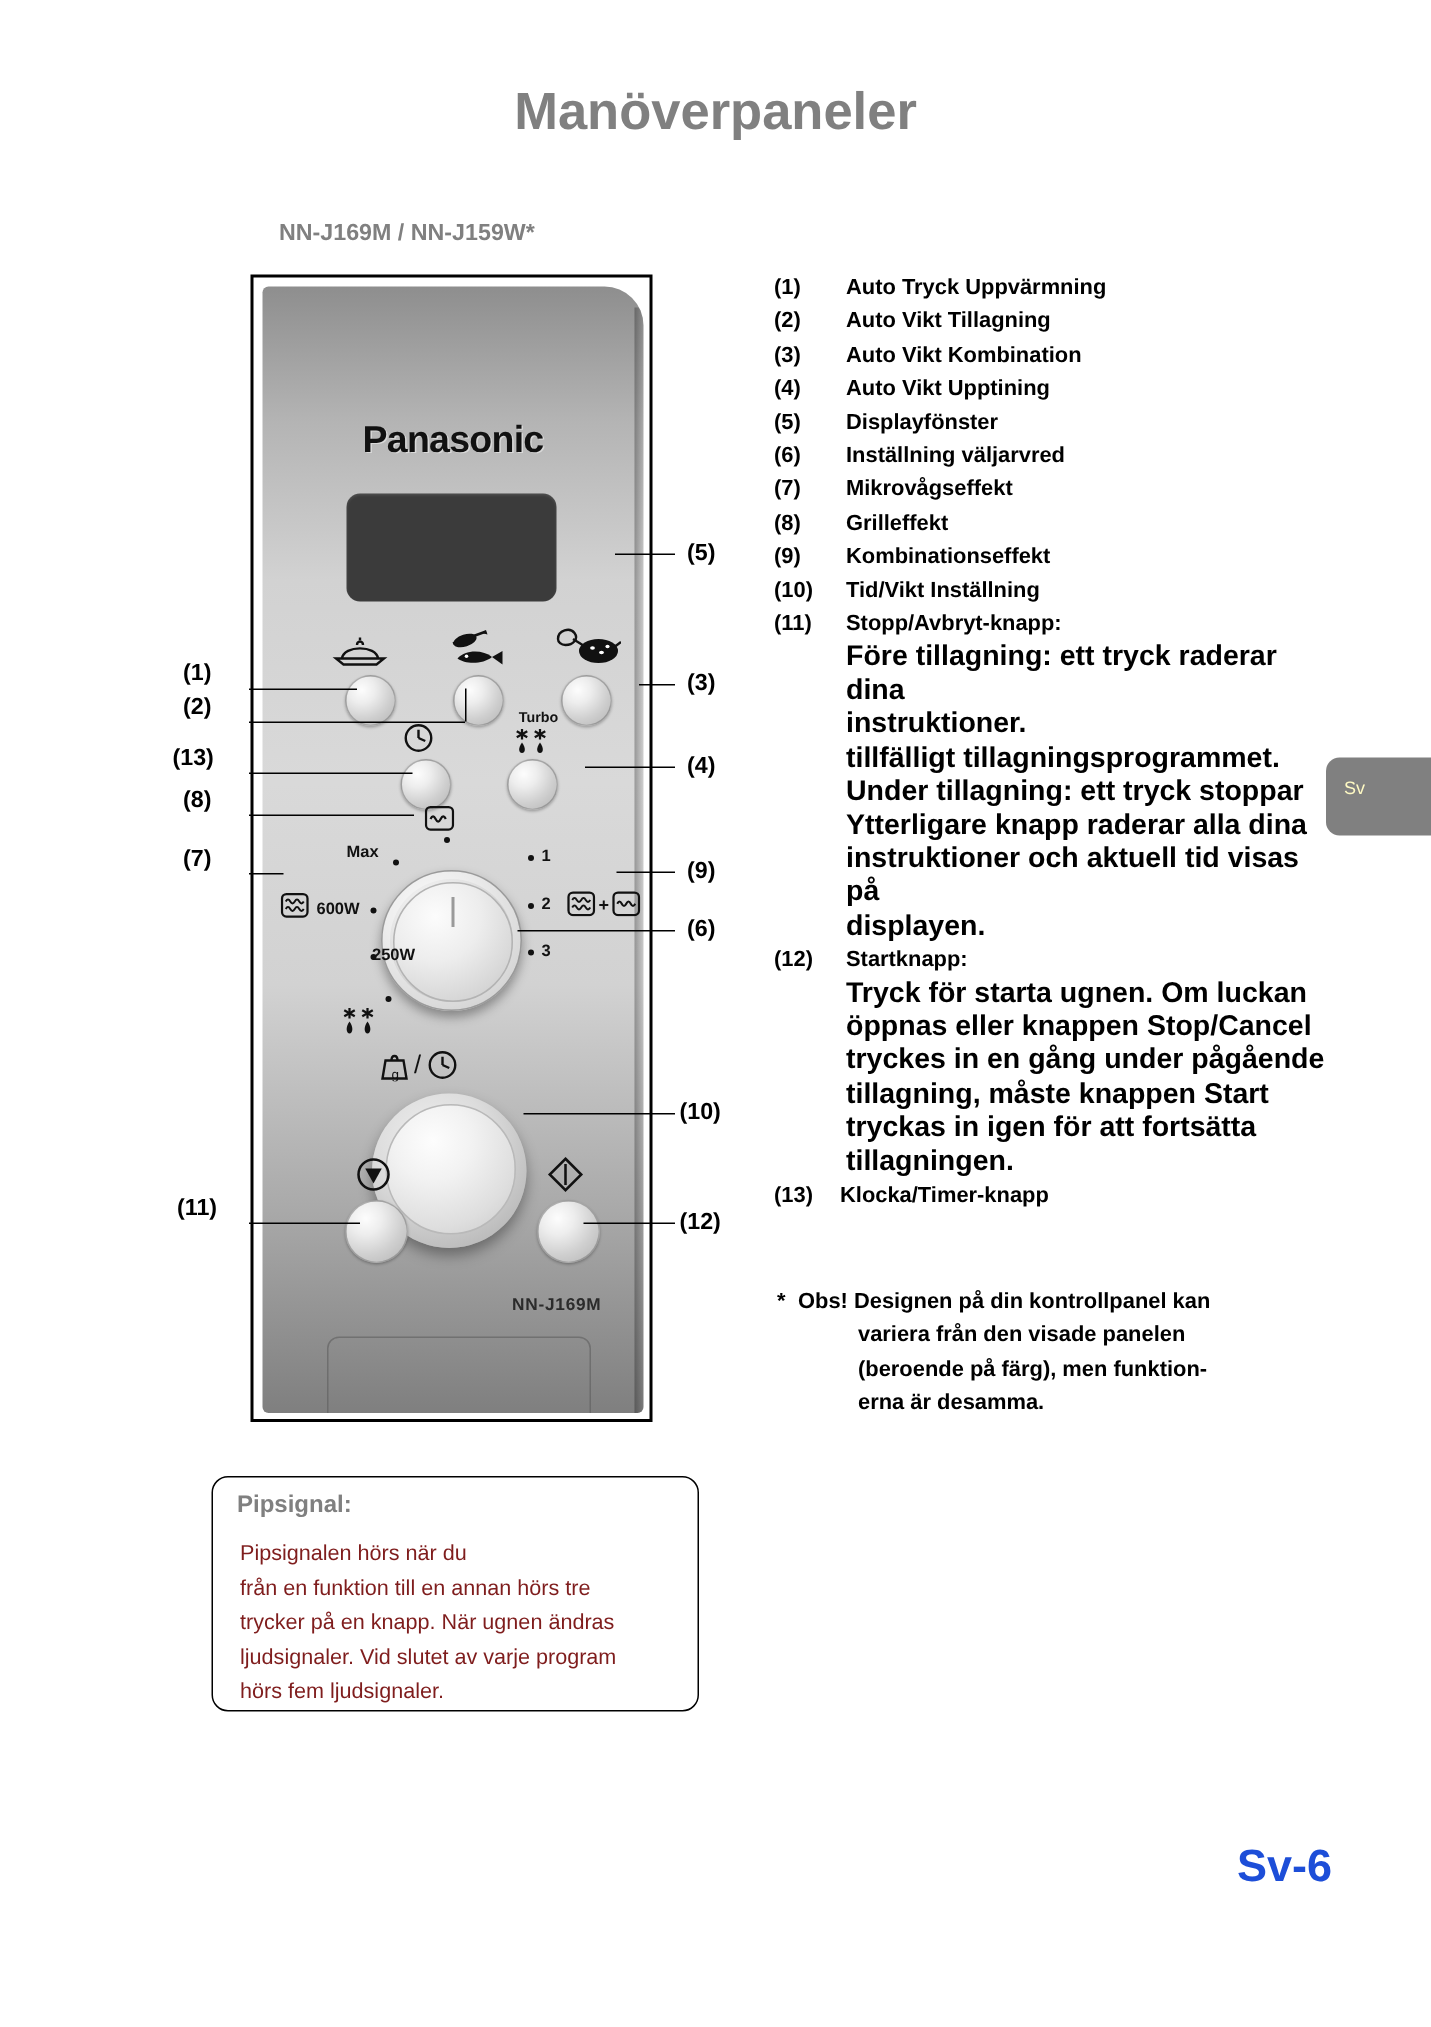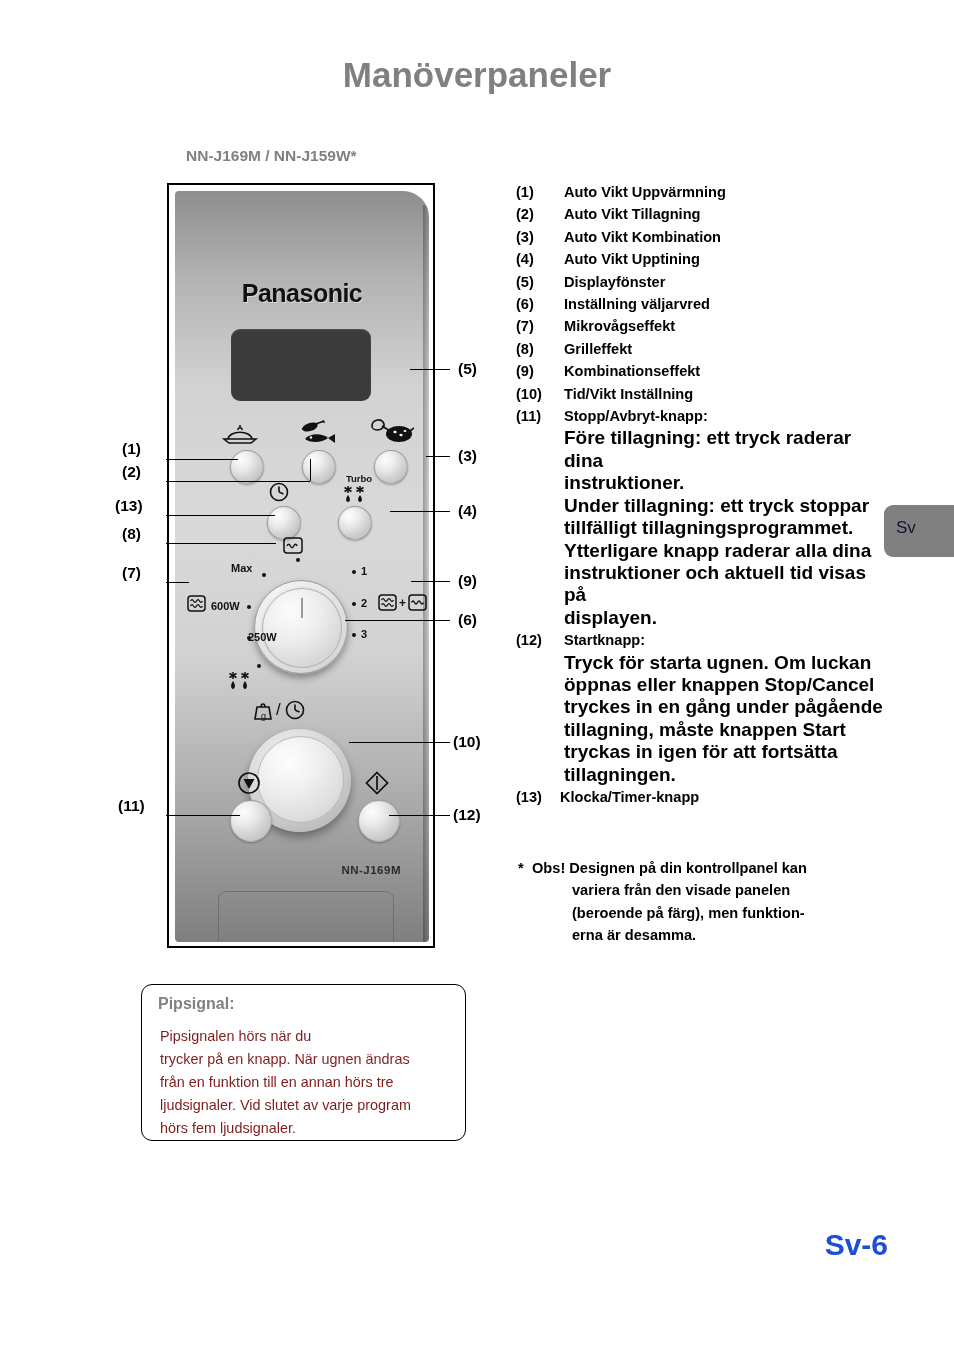--- a/index.html
+++ b/index.html
@@ -183,21 +183,21 @@
     position:absolute;left:18px;top:40px;width:306px;
     font-size:14.4px;color:#7f1d1d;line-height:23px;
   }
 
   
   .lang-tab{
     position:absolute;left:884px;top:505px;width:90px;height:52px;
     background:#808080;border-radius:9px 0 0 9px;
   }
   .lang-tab-label{
-    position:absolute;left:12px;top:13px;font-size:17px;color:#0f172a;
+    position:absolute;left:12px;top:13px;font-size:12px;color:#fef9c3;
   }
 
   
   .footer{
     position:absolute;right:66px;top:1228px;
     font-size:30px;font-weight:bold;color:#1d4ed8;
   }
 </style>
 </head>
 <body>
@@ -412,21 +412,21 @@
   <div class="callout-num" style="left:458px;top:447px;">(3)</div>
   <div class="callout-num" style="left:458px;top:502px;">(4)</div>
   <div class="callout-num" style="left:458px;top:572px;">(9)</div>
   <div class="callout-num" style="left:458px;top:611px;">(6)</div>
   <div class="callout-num" style="left:453px;top:733px;">(10)</div>
   <div class="callout-num" style="left:453px;top:806px;">(12)</div>
 
   <div class="list">
     <div class="list-row">
       <span class="num">(1)</span>
-      <span class="txt">Auto Vikt Uppvärmning</span>
+      <span class="txt">Auto Tryck Uppvärmning</span>
     </div>
     <div class="list-row">
       <span class="num">(2)</span>
       <span class="txt">Auto Vikt Tillagning</span>
     </div>
     <div class="list-row">
       <span class="num">(3)</span>
       <span class="txt">Auto Vikt Kombination</span>
     </div>
     <div class="list-row">
@@ -458,22 +458,22 @@
       <span class="txt">Tid/Vikt Inställning</span>
     </div>
     <div class="list-row">
       <span class="num">(11)</span>
       <span class="txt">Stopp/Avbryt-knapp:</span>
     </div>
 
     <div class="sub-line">Före tillagning: ett tryck raderar</div>
     <div class="sub-line">dina</div>
     <div class="sub-line">instruktioner.</div>
+    <div class="sub-line">tillfälligt tillagningsprogrammet.</div>
     <div class="sub-line">Under tillagning: ett tryck stoppar</div>
-    <div class="sub-line">tillfälligt tillagningsprogrammet.</div>
     <div class="sub-line">Ytterligare knapp raderar alla dina</div>
     <div class="sub-line">instruktioner och aktuell tid visas på</div>
     <div class="sub-line">displayen.</div>
 
     <div class="list-row">
       <span class="num">(12)</span>
       <span class="txt">Startknapp:</span>
     </div>
     <div class="sub-line">Tryck för starta ugnen. Om luckan</div>
     <div class="sub-line">öppnas eller knappen Stop/Cancel</div>
@@ -493,22 +493,22 @@
     <div class="note-l1">Obs! Designen på din kontrollpanel kan</div>
     <div class="note-ind">variera från den visade panelen</div>
     <div class="note-ind">(beroende på färg), men funktion-</div>
     <div class="note-ind">erna är desamma.</div>
   </div>
 
   <div class="beep-box">
     <div class="beep-title">Pipsignal:</div>
     <div class="beep-text">
       <div>Pipsignalen hörs när du</div>
+      <div>från en funktion till en annan hörs tre</div>
       <div>trycker på en knapp.  När ugnen ändras</div>
-      <div>från en funktion till en annan hörs tre</div>
       <div>ljudsignaler. Vid slutet av varje program</div>
       <div>hörs fem ljudsignaler.</div>
     </div>
   </div>
 
   <div class="lang-tab">
     <div class="lang-tab-label">Sv</div>
   </div>
 
   <div class="footer">Sv-6</div>

